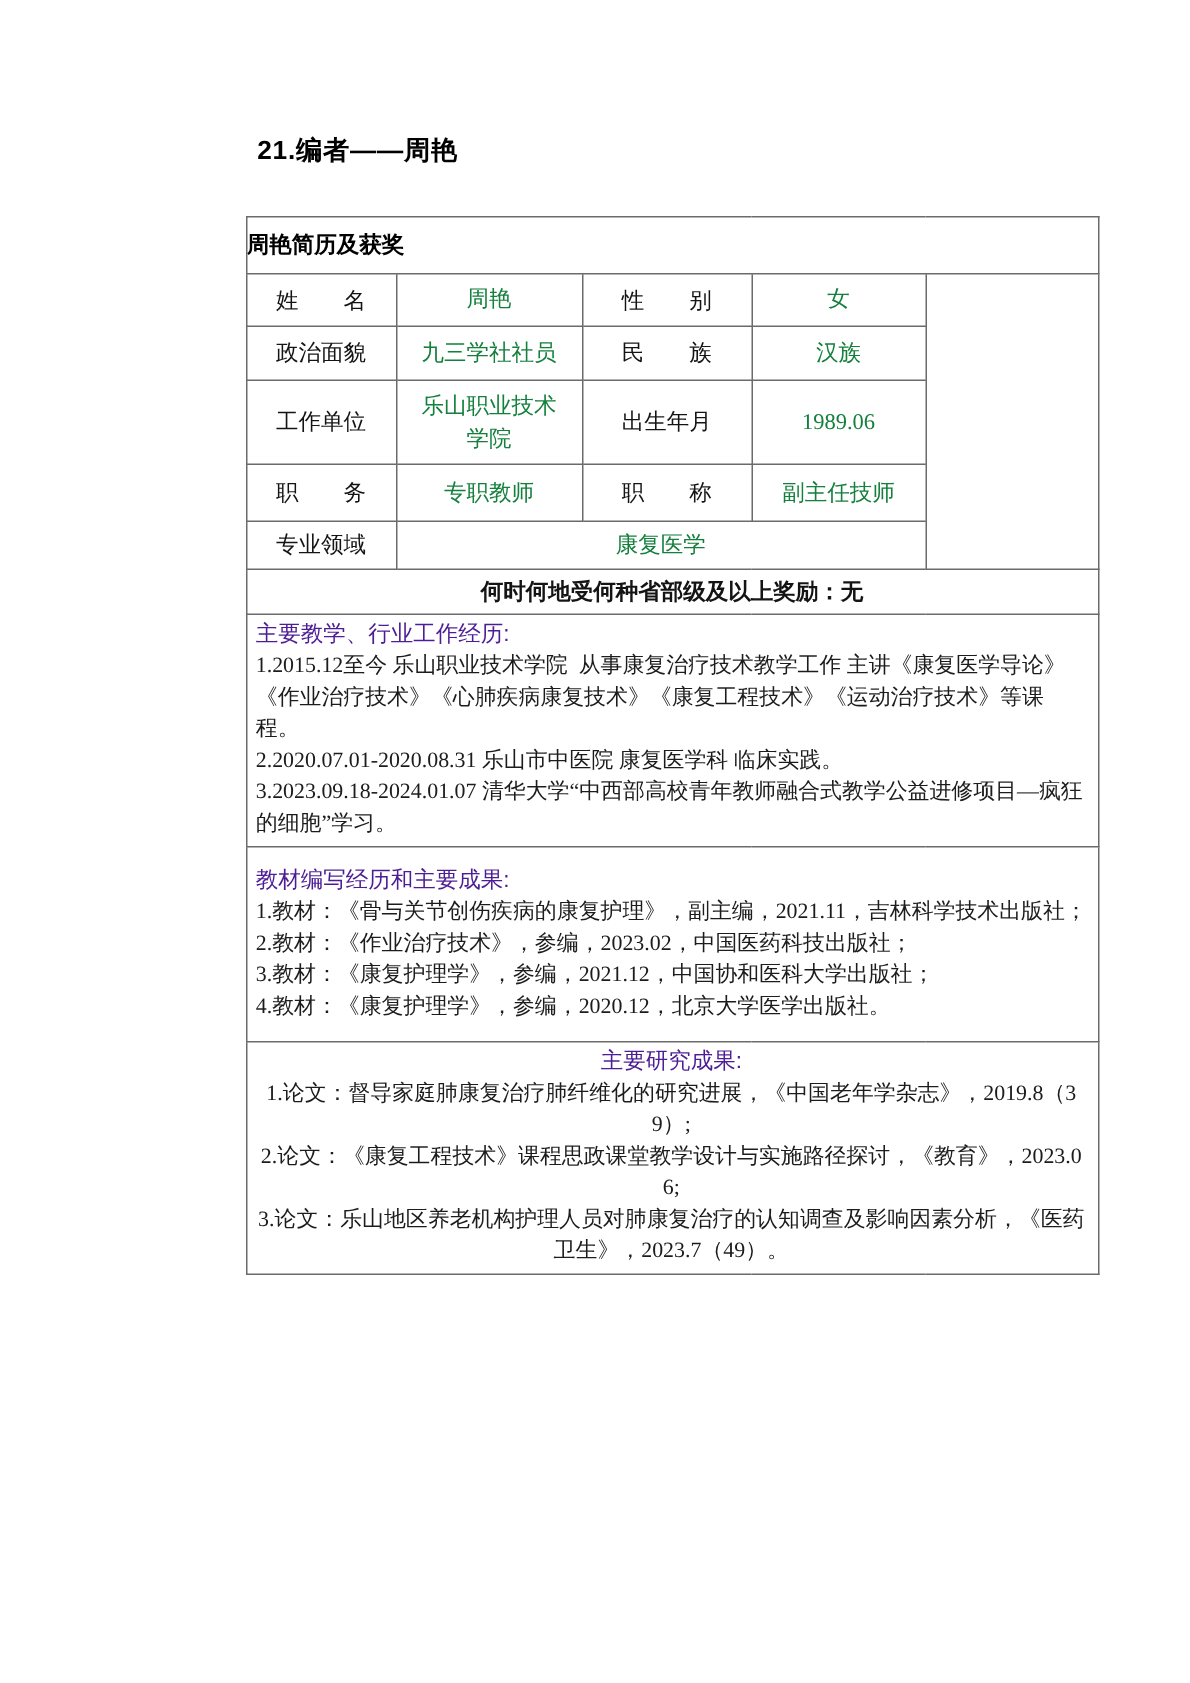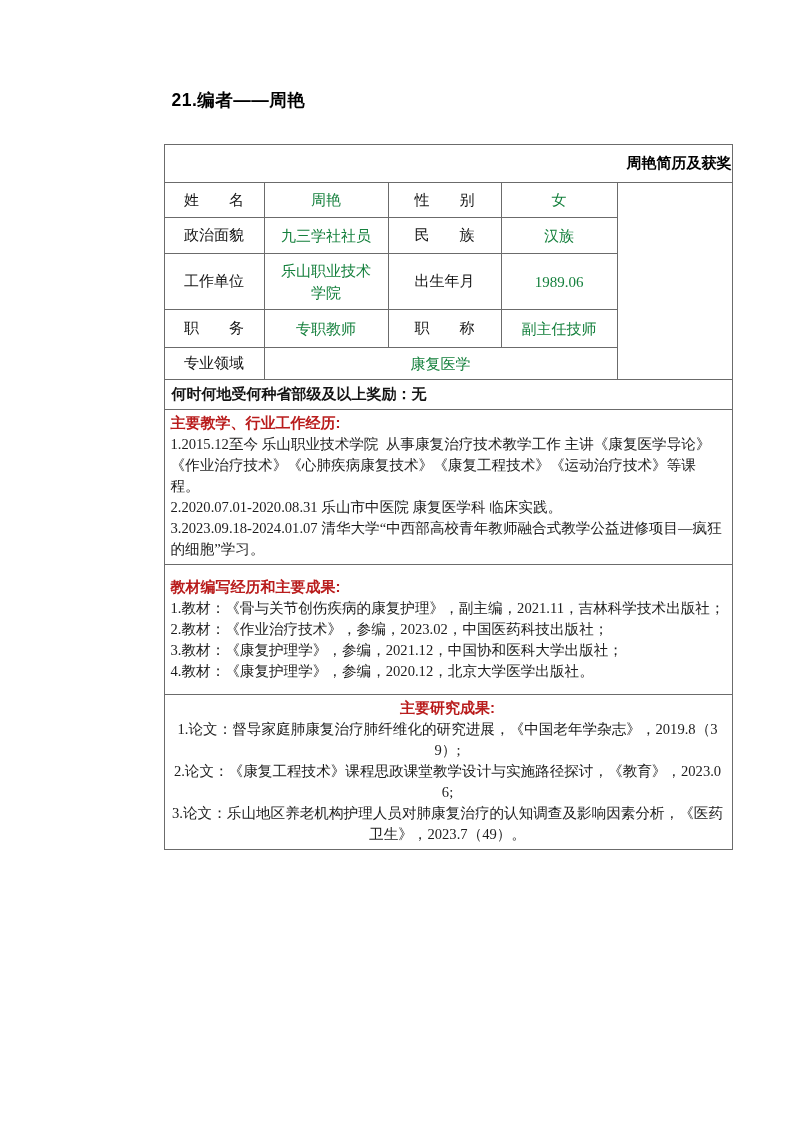--- a/index.html
+++ b/index.html
@@ -35,21 +35,21 @@
     table-layout: fixed;
   }
   table.resume-table td {
     border: 1px solid #6b6b6b;
     font-size: 15px;
     vertical-align: middle;
     overflow: hidden;
   }
   td.t-title {
     height: 38px;
-    text-align: right;
+    text-align: left;
     font-family: "Liberation Sans", sans-serif;
     font-weight: bold;
     font-size: 17px;
     color: #000000;
   }
   td.lab {
     text-align: center;
     font-family: "Liberation Sans", sans-serif;
     font-weight: normal;
     color: #141414;
@@ -64,35 +64,35 @@
   }
   td.photo {
     background: #ffffff;
   }
   td.award {
     height: 30px;
     padding: 2px 7px;
     font-family: "Liberation Sans", sans-serif;
     font-weight: bold;
     color: #141414;
-    text-align: left;
+    text-align: center;
   }
   td.section {
     vertical-align: top;
     text-align: left;
     padding: 2px 7px 4px 6px;
   }
   td.section.s1 { height: 155px; }
   td.section.s2 { height: 130px; }
   td.section.s3 { height: 148px; text-align: center; }
   .sec-head {
     font-family: "Liberation Sans", sans-serif;
-    font-weight: bold;
+    font-weight: normal;
     font-size: 15px;
-    color: #b91c1c;
+    color: #4c1d95;
     line-height: 22px;
   }
   .sec-item {
     font-family: "Liberation Serif", serif;
     font-size: 14.6px;
     color: #1c1c1c;
     line-height: 21px;
     white-space: pre-wrap;
     word-break: break-all;
   }

